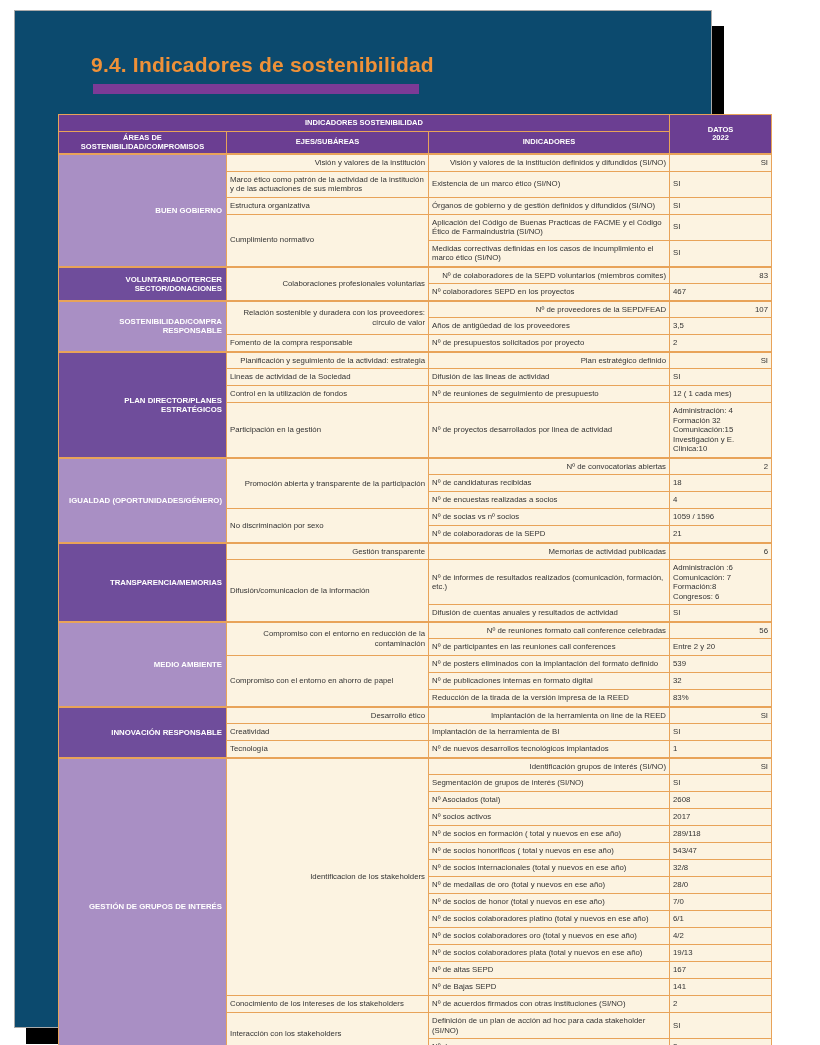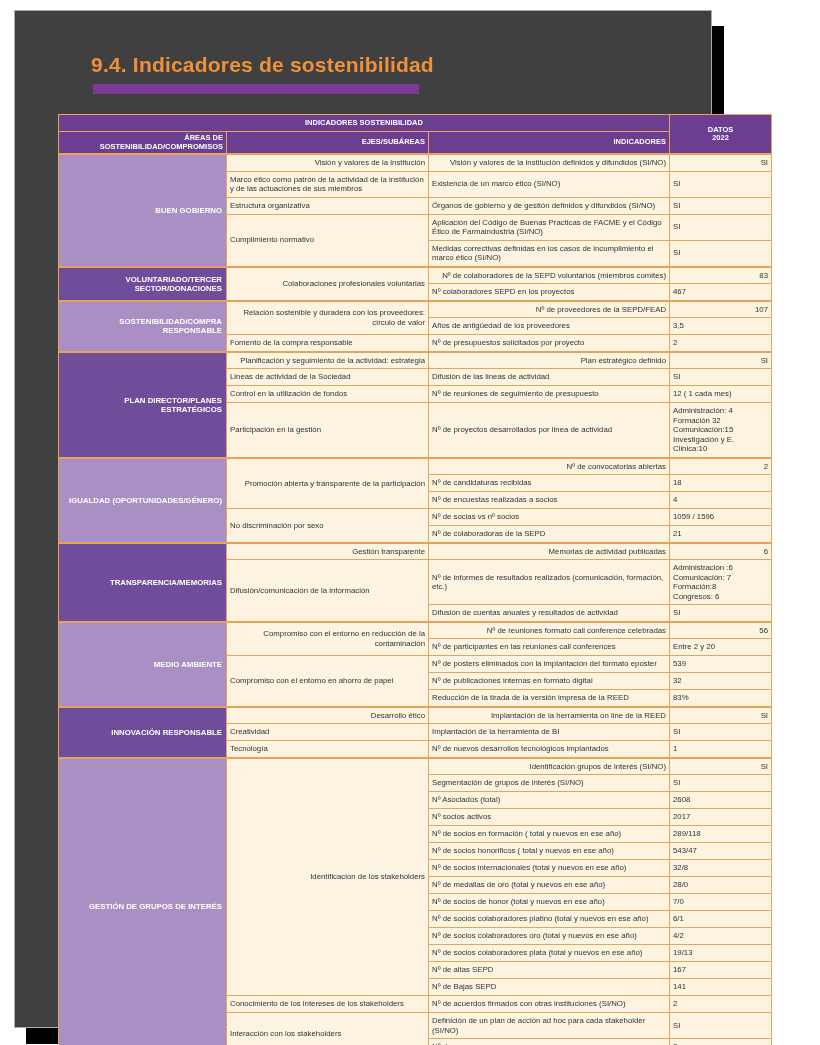--- a/index.html
+++ b/index.html
@@ -3,21 +3,21 @@
 <meta charset="utf-8">
 <style>
   html,body{margin:0;padding:0;}
   body{
     width:820px;height:1045px;position:relative;overflow:hidden;
     background:#ffffff;
     font-family:"Liberation Sans", sans-serif;
   }
   .sheet{
     position:absolute;left:14px;top:10px;width:698px;height:1018px;
-    background:#404040;border:1px solid #aaaaaa;box-sizing:border-box;
+    background:#0c4a6e;border:1px solid #aaaaaa;box-sizing:border-box;
     box-shadow:12px 16px 0 #000000;
   }
   .page-title{
     position:absolute;left:76px;top:42px;margin:0;
     font-size:21px;font-weight:bold;color:#ef9138;letter-spacing:.2px;
   }
   .title-bar{
     position:absolute;left:78px;top:73px;width:326px;height:10px;
     background:#7c3a96;
   }
@@ -39,21 +39,21 @@
     background:#fcf3e1;
   }
   td.area{
     color:#ffffff;font-weight:bold;padding:3px 4px;line-height:9px;
   }
   td.area.light{background:#a98fc4;}
   td.area.dark{background:#6f4d9b;}
   td.val{white-space:pre-line;margin-left:18px;}
   tr{height:17px;}
   tr.sec-start td{border-top:2px solid #e8a359;text-align:right;}
-  .ind-table thead tr:last-child th{border-bottom:2px solid #e8a359;text-align:right;}
+  .ind-table thead tr:last-child th{border-bottom:2px solid #e8a359;}
 </style>
 </head>
 <body>
 
 <div class="sheet">
   <h1 class="page-title">9.4. Indicadores de sostenibilidad</h1>
   <div class="title-bar"></div>
 
   <table class="ind-table">
     <colgroup>
@@ -195,21 +195,21 @@
           <td class="eje" rowspan="2">Compromiso con el entorno en reducción de la contaminación</td>
           <td class="ind">Nº de reuniones formato call conference celebradas</td>
           <td class="val">56</td>
         </tr>
         <tr>
           <td class="ind">Nº de participantes en las reuniones call conferences</td>
           <td class="val">Entre 2 y 20</td>
         </tr>
         <tr>
           <td class="eje" rowspan="3">Compromiso con el entorno en  ahorro de papel</td>
-          <td class="ind">Nº de posters eliminados con la implantación del formato eposter</td>
+          <td class="ind">Nº de posters eliminados con la implantación del formato definido</td>
           <td class="val">539</td>
         </tr>
         <tr>
           <td class="ind">Nº de publicaciones internas en formato digital</td>
           <td class="val">32</td>
         </tr>
         <tr>
           <td class="ind">Reducción de la tirada de la versión impresa de la REED</td>
           <td class="val">83%</td>
         </tr>

